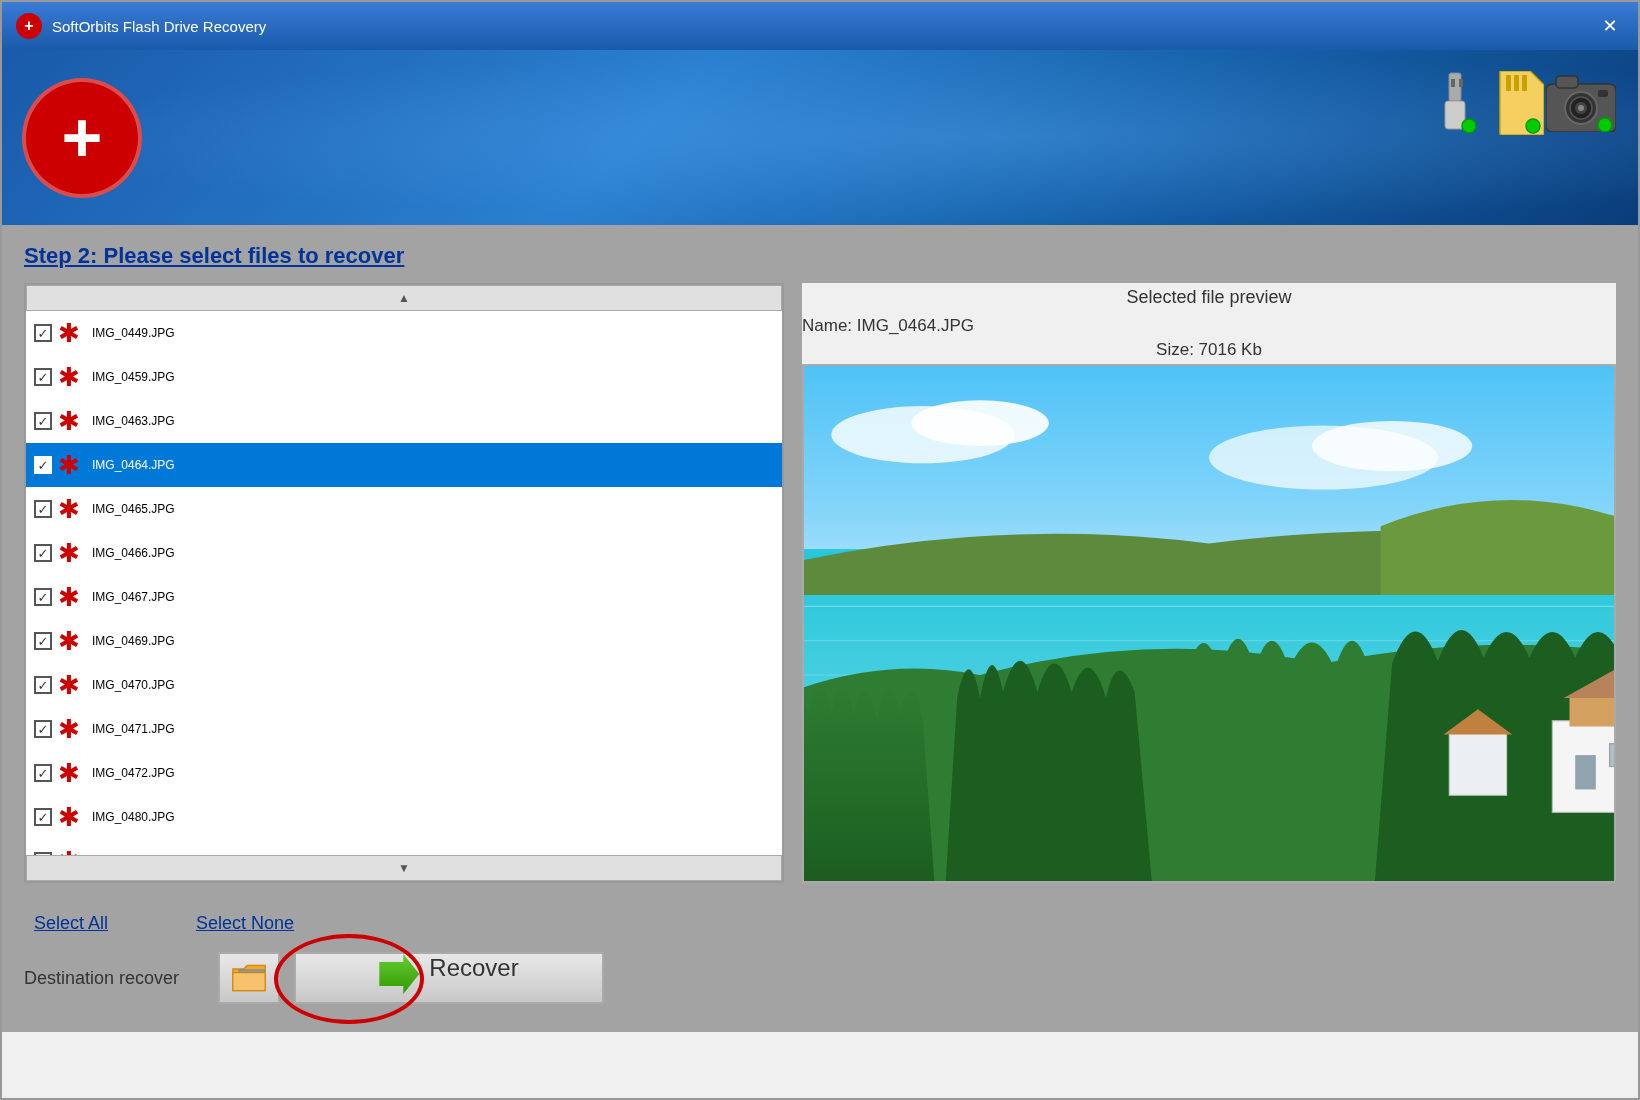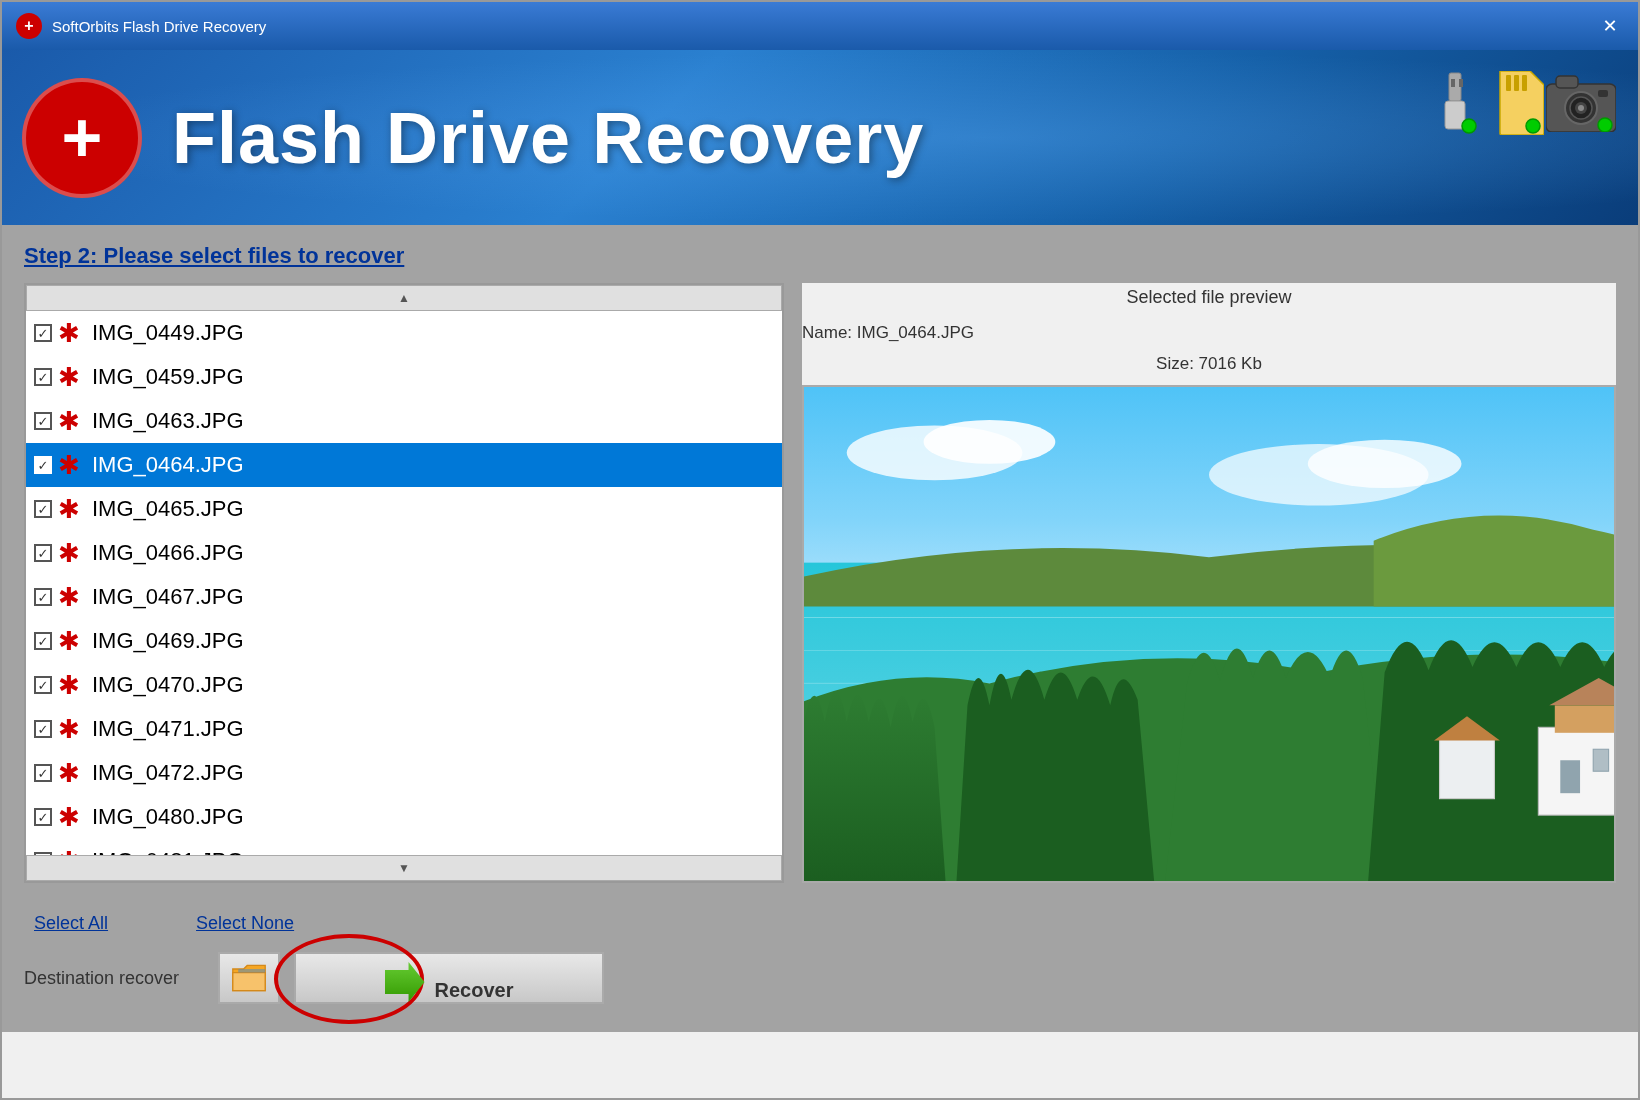--- a/index.html
+++ b/index.html
@@ -199,21 +199,21 @@
       height: 28px;
       flex-shrink: 0;
       position: relative;
     }
     .star-red {
       color: #cc0000;
       font-size: 26px;
       line-height: 1;
     }
     .file-name {
-      font-size: 22px;
+      font-size: 12px;
     }
 
     
     #file-list-scroll::-webkit-scrollbar { width: 18px; }
     #file-list-scroll::-webkit-scrollbar-track { background: #f0f0f0; border-left: 1px solid #ccc; }
     #file-list-scroll::-webkit-scrollbar-thumb { background: #aaa; border: 3px solid #f0f0f0; border-radius: 3px; }
 
     
     .scroll-btn {
       width: 100%;
@@ -228,21 +228,21 @@
       color: #555;
       flex-shrink: 0;
     }
 
     
     #preview-panel {
       flex: 1;
       background: #f0f0f0;
       display: flex;
       flex-direction: column;
-      gap: 11px;
+      gap: 4px;
     }
     #preview-header {
       text-align: center;
       font-size: 18px;
       color: #333;
       padding: 4px 0;
     }
     #preview-name {
       font-size: 17px;
       color: #333;
@@ -326,26 +326,26 @@
       top: -18px;
       left: -20px;
       pointer-events: none;
     }
     #recover-btn {
       width: 310px;
       height: 52px;
       background: linear-gradient(to bottom, #e8e8e8, #c8c8c8);
       border: 2px solid #aaa;
       display: flex;
-      align-items: flex-end;
+      align-items: flex-start;
       justify-content: center;
       gap: 10px;
       cursor: pointer;
-      font-size: 20px;
-      font-weight: bold;
+      font-size: 24px;
+      font-weight: normal;
       color: #333;
     }
     #recover-green-arrow {
       width: 40px;
       height: 40px;
       background: linear-gradient(to bottom, #66cc33, #339900);
       clip-path: polygon(0 20%, 60% 20%, 60% 0%, 100% 50%, 60% 100%, 60% 80%, 0 80%);
     }
 
     
@@ -378,21 +378,20 @@
     </div>
     <span>SoftOrbits Flash Drive Recovery</span>
   </div>
   <div id="title-bar-close">✕</div>
 </div>
 
 <div id="header-banner">
   <div id="banner-logo">
     <span id="banner-logo-cross">+</span>
   </div>
-  <div id="banner-title">Flash Drive Recovery</div>
   <div id="banner-icons">
 
     <div class="banner-icon">
       <svg width="48" height="64" viewBox="0 0 48 64">
         <rect x="18" y="2" width="12" height="28" rx="2" fill="#aaa" stroke="#888" stroke-width="1"></rect>
         <rect x="14" y="30" width="20" height="28" rx="3" fill="#ccc" stroke="#999" stroke-width="1"></rect>
         <rect x="20" y="8" width="4" height="8" fill="#666"></rect>
         <rect x="28" y="8" width="4" height="8" fill="#666"></rect>
         <circle cx="38" cy="55" r="7" fill="#00cc00" stroke="#009900" stroke-width="1.5"></circle>
       </svg>

